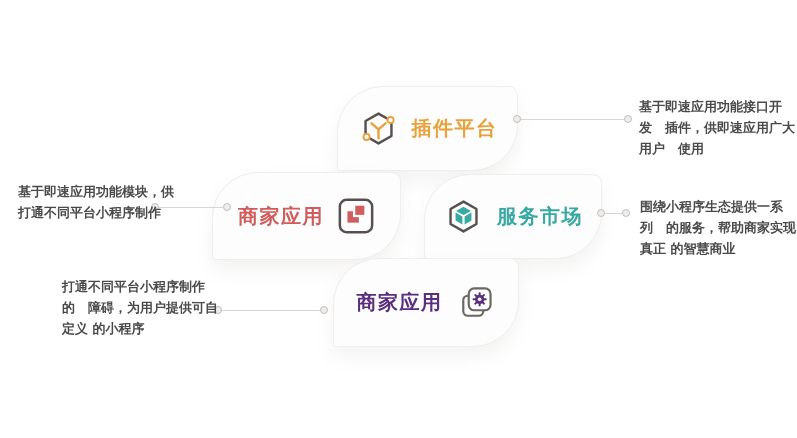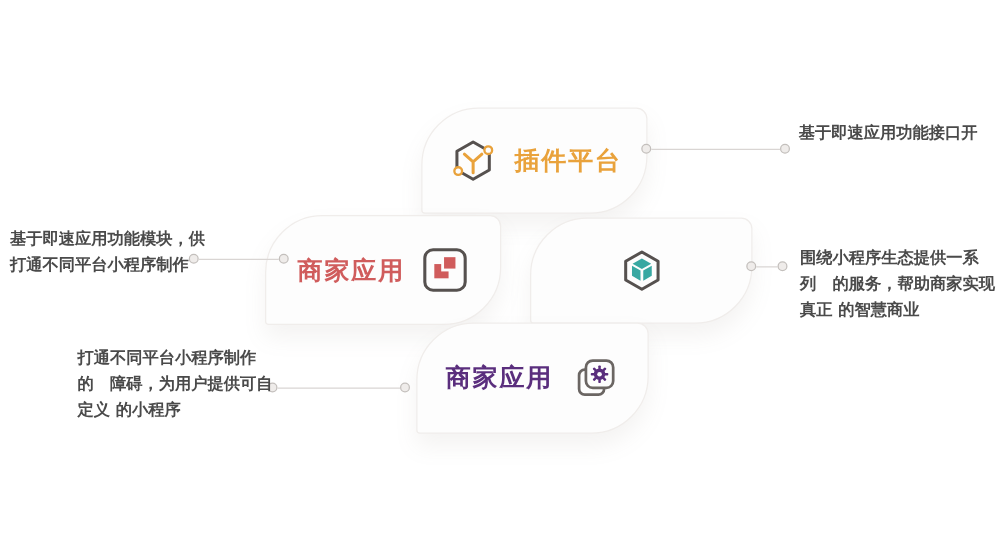--- a/index.html
+++ b/index.html
@@ -34,21 +34,21 @@
   }
   .conn-top   {left:513px;top:115px;width:119px;}
   .conn-left  {left:151px;top:203px;width:80px;}
   .conn-right {left:597px;top:209px;width:33px;}
   .conn-bottom{left:214px;top:306px;width:114px;}
 
   
   .desc{position:absolute;color:#4a4a4a;font-size:13px;line-height:21px;}
   .desc div{white-space:nowrap;font-weight:bold;}
   .desc-top-right   {left:639px;top:96px; width:158px;}
-  .desc-mid-left    {left:8px;  top:181px;width:168px;}
+  .desc-mid-left    {left:18px;  top:181px;width:168px;}
   .desc-mid-right   {left:640px;top:196px;width:157px;}
   .desc-bottom-left {left:62px; top:276px;width:165px;}
 </style>
 </head>
 <body>
 
 <div class="stage">
 
   <div class="card card-plugin">
     <svg class="card-icon" width="41" height="41" viewBox="0 0 44 44">
@@ -69,20 +69,21 @@
     </svg>
   </div>
 
   <div class="card card-market">
     <svg class="card-icon" width="41" height="41" viewBox="0 0 44 44">
       <path d="M22 6 L35.9 14 L35.9 30 L22 38 L8.1 30 L8.1 14 Z" fill="none" stroke="#56514f" stroke-width="2.6" stroke-linejoin="round"></path>
       <polygon points="22,11.5 30,16 22,20.5 14,16" fill="#38a8a2"></polygon>
       <polygon points="13.5,17.8 20.8,21.9 20.8,30.6 13.5,26.4" fill="#38a8a2"></polygon>
       <polygon points="30.5,17.8 23.2,21.9 23.2,30.6 30.5,26.4" fill="#38a8a2"></polygon>
     </svg>
+    <span class="card-title" style="color: rgb(56, 168, 162);">服务市场</span>
   </div>
 
   <div class="card card-platform">
     <span class="card-title" style="color: rgb(90, 46, 125);">商家应用</span>
     <svg class="card-icon" width="40" height="40" viewBox="0 0 44 44">
       <rect x="8" y="14" width="22" height="22" rx="5" fill="none" stroke="#6b6663" stroke-width="2.4"></rect>
       <rect x="14" y="6" width="24" height="24" rx="6" fill="#fdfdfd" stroke="#6b6663" stroke-width="2.4"></rect>
       <g>
         <g transform="rotate(0,26,18)">
             <rect x="24.9" y="10.3" width="2.2" height="3.4" rx="0.7" fill="#5a2e7d"></rect>
@@ -130,20 +131,22 @@
     <span class="dot"></span>
   </div>
   <div class="connector conn-bottom">
     <span class="dot"></span>
     <span class="line"></span>
     <span class="dot"></span>
   </div>
 
   <div class="desc desc-top-right">
     <div>基于即速应用功能接口开</div>
+    <div>发　插件，供即速应用广大</div>
+    <div>用户　使用</div>
   </div>
   <div class="desc desc-mid-left">
     <div>基于即速应用功能模块，供</div>
     <div>打通不同平台小程序制作</div>
   </div>
   <div class="desc desc-bottom-left">
     <div>打通不同平台小程序制作</div>
     <div>的　障碍，为用户提供可自</div>
     <div>定义 的小程序</div>
   </div>

